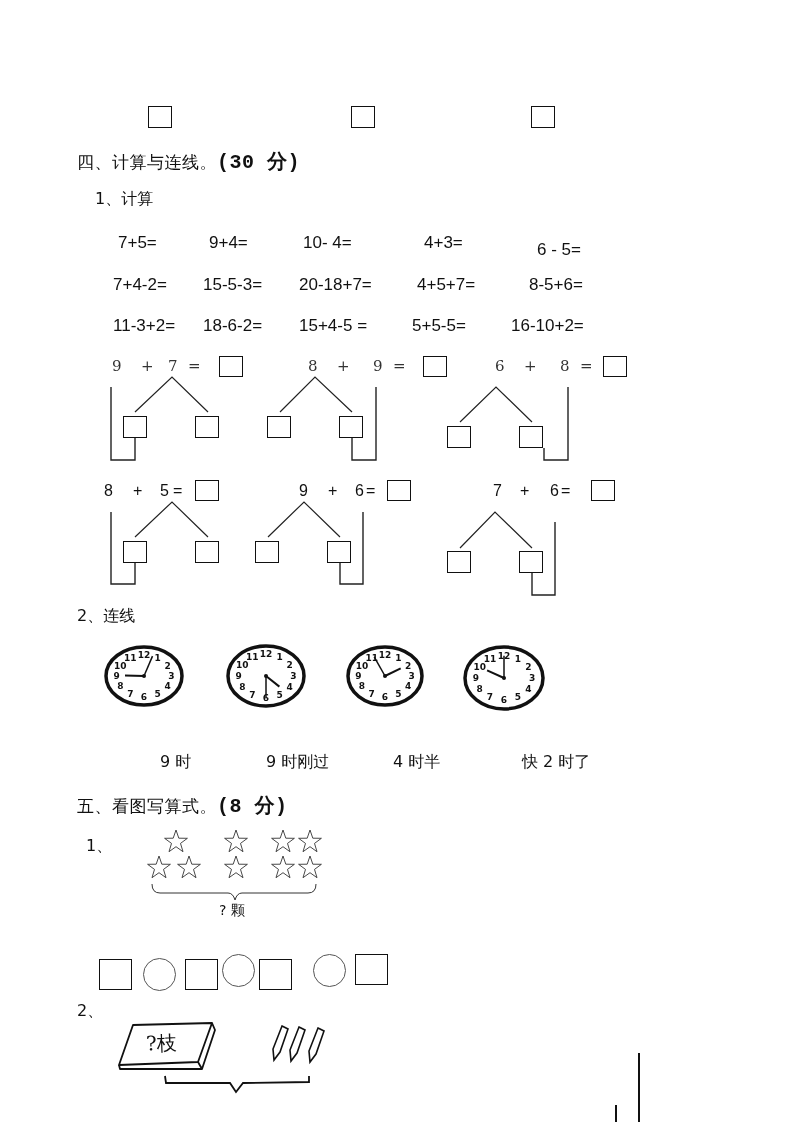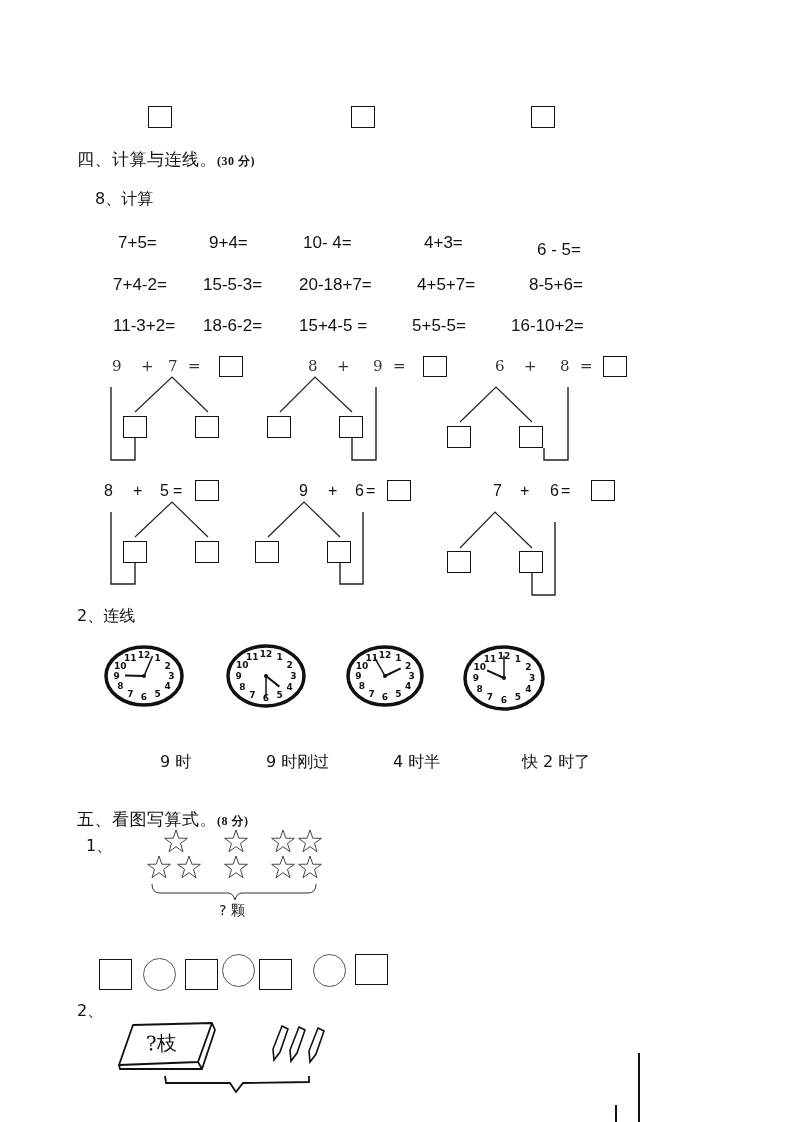--- a/index.html
+++ b/index.html
@@ -2,39 +2,39 @@
 <html><head>
 <meta charset="utf-8">
 <style>
   html, body { margin: 0; padding: 0; background: #ffffff; }
   body { width: 793px; height: 1122px; position: relative; overflow: hidden;
          font-family: "DejaVu Sans", "Liberation Sans", sans-serif; color: #111; }
   .abs { position: absolute; }
   .box { position: absolute; border: 1.3px solid #111; background: #fff; box-sizing: border-box; }
   .circle { position: absolute; border: 1.4px solid #555; border-radius: 50%; box-sizing: border-box; }
   .heading { font-size: 17px; letter-spacing: 0.5px; }
-  .heading .score { font-family: Liberation Serif, serif; font-weight: bold; font-size: 12px; }
+  .heading .score { font-family: Liberation Mono, monospace; font-weight: bold; font-size: 20px; }
   .sub { font-size: 16px; }
   .eq { font-family: "Liberation Sans", "DejaVu Sans", sans-serif; font-size: 17px; white-space: pre; }
   .serifnum { font-family: "DejaVu Serif", "Liberation Serif", serif; font-size: 15px; color: #333; white-space: pre; }
   .sansnum { font-family: "Liberation Sans", "DejaVu Sans", sans-serif; font-size: 16px; white-space: pre; }
   .timelabel { font-size: 16px; white-space: pre; }
   svg { position: absolute; overflow: visible; }
 </style>
 </head>
 <body>
 
 <div class="box" style="left:148px;top:106px;width:24px;height:22px;"></div>
 <div class="box" style="left:351px;top:106px;width:24px;height:22px;"></div>
 <div class="box" style="left:531px;top:106px;width:24px;height:22px;"></div>
 
 <div class="abs heading" style="left:77px;top:148px;">
   <span>四、计算与连线。</span><span class="score">(30 分)</span>
 </div>
-<div class="abs sub" style="left:95px;top:189px;">8、计算</div>
+<div class="abs sub" style="left:95px;top:189px;">1、计算</div>
 
 <div>
   <div class="abs eq" style="left:118px;top:233px;">7+5=</div>
   <div class="abs eq" style="left:209px;top:233px;">9+4=</div>
   <div class="abs eq" style="left:303px;top:233px;">10- 4=</div>
   <div class="abs eq" style="left:424px;top:233px;text-align:center;">4+3=</div>
   <div class="abs eq" style="left:537px;top:240px;">6 - 5=</div>
 
   <div class="abs eq" style="left:113px;top:275px;">7+4-2=</div>
   <div class="abs eq" style="left:203px;top:275px;">15-5-3=</div>
@@ -214,21 +214,21 @@
       <line x1="41" y1="33" x2="41.0" y2="10.7" stroke="#111" stroke-width="1.5"></line>
       <circle cx="41" cy="33" r="2" fill="#111"></circle>
     </svg>
   </div>
 
 <div class="abs timelabel" style="left:160px;top:752px;">9 时</div>
 <div class="abs timelabel" style="left:266px;top:752px;">9 时刚过</div>
 <div class="abs timelabel" style="left:393px;top:752px;">4 时半</div>
 <div class="abs timelabel" style="left:490px;top:752px;margin-left:32px;">快 2 时了</div>
 
-<div class="abs heading" style="left:77px;top:792px;margin-top:16px;">
+<div class="abs heading" style="left:77px;top:792px;">
   <span>五、看图写算式。</span><span class="score">(8 分)</span>
 </div>
 
 <div class="abs sub" style="left:86px;top:836px;">1、</div>
 
 <svg style="left:0;top:0;" width="793" height="1122">
   <defs>
     <path id="star" d="M0,-12 L2.8,-3.8 L11.4,-3.7 L4.5,1.4 L7,9.7 L0,4.7 L-7,9.7 L-4.5,1.4 L-11.4,-3.7 L-2.8,-3.8 Z" fill="none" stroke="#333" stroke-width="0.9"></path>
   </defs>
   <g>

